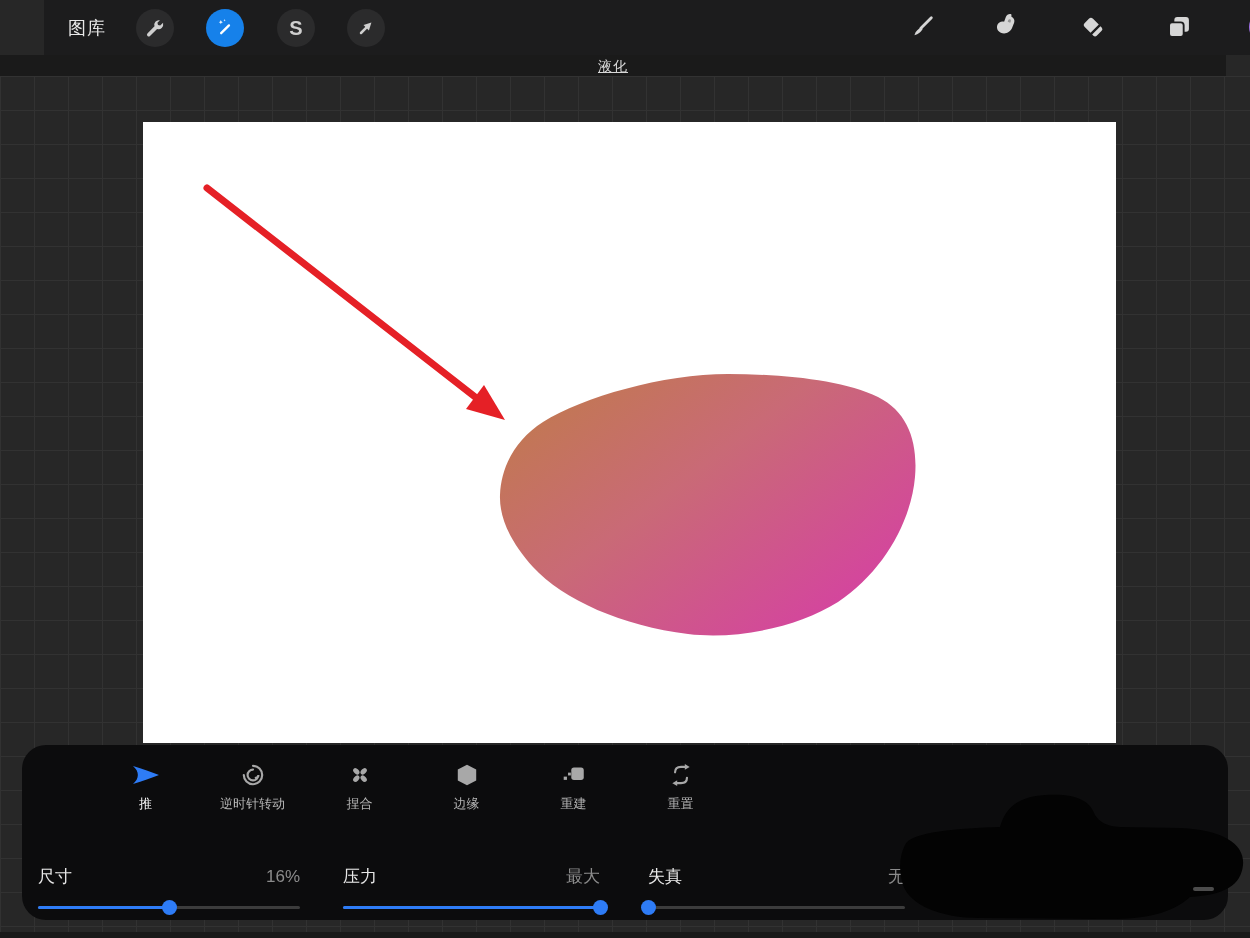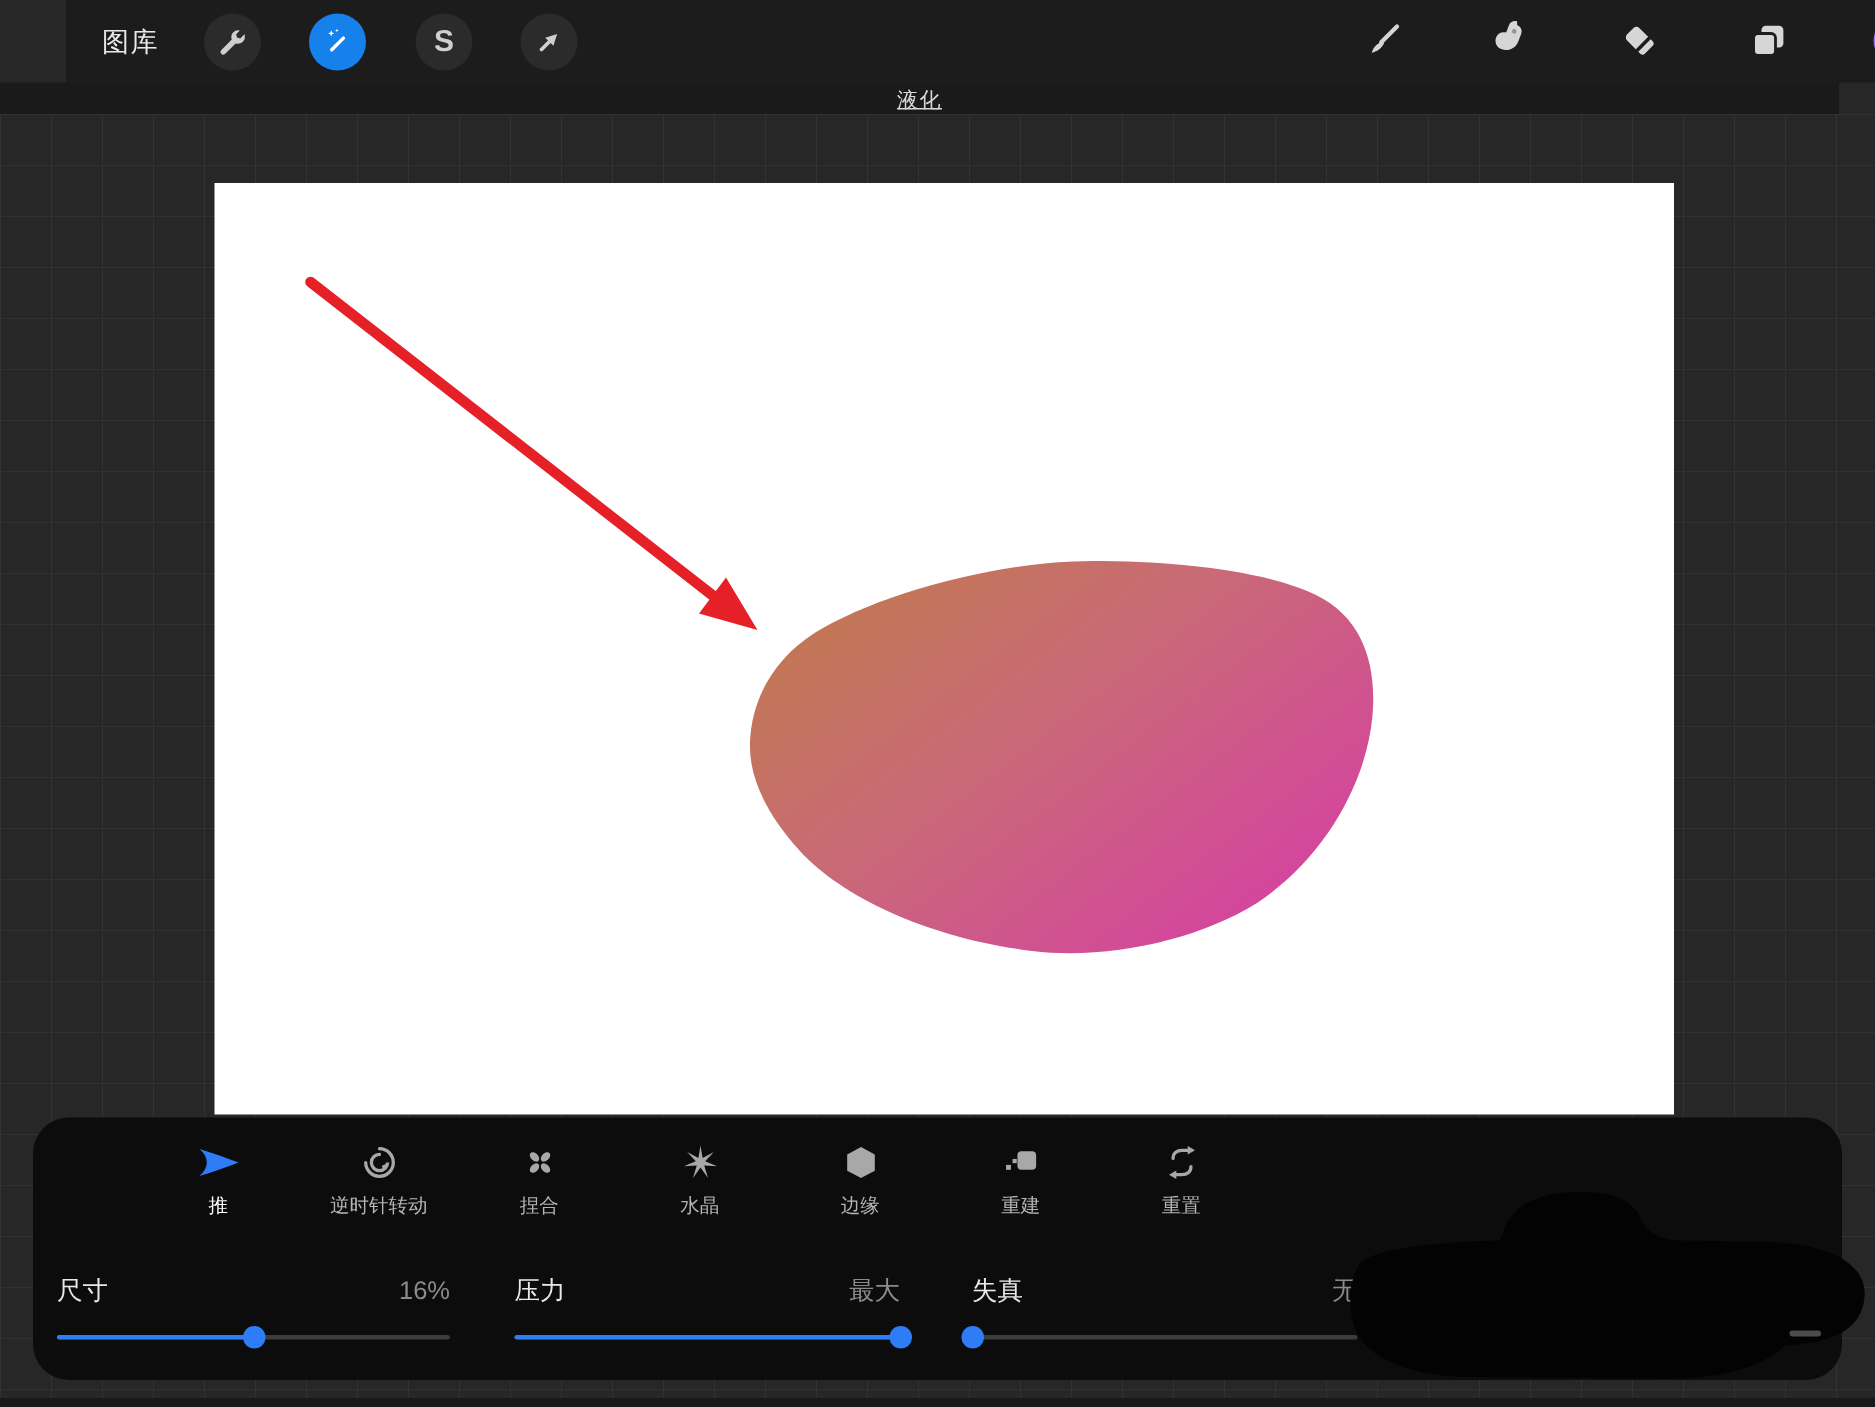--- a/index.html
+++ b/index.html
@@ -49,21 +49,21 @@
   .tool .tlabel { font-size:13px; color:#b5b5b5; white-space:nowrap; }
   .tool.selected .tlabel { color:#ffffff; }
   .gicon { fill:#a8a8a8; stroke:none; }
   .gstroke { fill:none; stroke:#a8a8a8; stroke-width:2; stroke-linecap:round; }
 
   .sg { position:absolute; top:104px; }
   .sg1 { left:16px;  width:262px; }
   .sg2 { left:321px; width:257px; }
   .sg3 { left:626px; width:257px; }
   .srow { display:flex; justify-content:space-between; align-items:baseline;
-          font-size:17px; color:#e8e8e8; height:20px; }
+          font-size:17px; color:#e8e8e8; height:20px;margin-top:16px; }
   .sval { color:#8b8b8b; }
   .track { position:relative; margin-top:21px; height:3px; background:#3c3c3c; border-radius:2px; }
   .fill  { position:absolute; left:0; top:0; height:3px; background:#2e7cf6; border-radius:2px; }
   .thumb { position:absolute; top:-6px; width:15px; height:15px; border-radius:50%;
            background:#2e7cf6; }
 
   
   .scribble { position:absolute; left:895px; top:788px; z-index:8; }
   .dash { position:absolute; left:1193px; top:887px; width:21px; height:4px;
           background:#4c4c4c; border-radius:2px; z-index:9; }
@@ -198,28 +198,20 @@
             <ellipse cx="8.6" cy="8.6" rx="2.3" ry="3.4" transform="rotate(-45 8.6 8.6)"></ellipse>
             <ellipse cx="15.4" cy="8.6" rx="2.3" ry="3.4" transform="rotate(45 15.4 8.6)"></ellipse>
             <ellipse cx="8.6" cy="15.4" rx="2.3" ry="3.4" transform="rotate(45 8.6 15.4)"></ellipse>
             <ellipse cx="15.4" cy="15.4" rx="2.3" ry="3.4" transform="rotate(-45 15.4 15.4)"></ellipse>
           </svg>
         </span>
         <span class="tlabel">捏合</span>
       </div>
 
 
-      <div class="tool">
-        <span class="ticon">
-          <svg width="26" height="26" viewBox="0 0 24 24" class="gicon">
-            <polygon points="12,1.5 13.3,9.3 20.2,5.5 14.9,11.3 22.2,14.3 14.3,13.9 16.6,21.5 12,15 7.4,21.5 9.7,13.9 1.8,14.3 9.1,11.3 3.8,5.5 10.7,9.3"></polygon>
-          </svg>
-        </span>
-        <span class="tlabel">水晶</span>
-      </div>
 
       <div class="tool">
         <span class="ticon">
           <svg width="26" height="26" viewBox="0 0 24 24" class="gicon">
             <polygon points="12,2.5 20.5,7 20.5,17 12,21.5 3.5,17 3.5,7"></polygon>
           </svg>
         </span>
         <span class="tlabel">边缘</span>
       </div>
 

